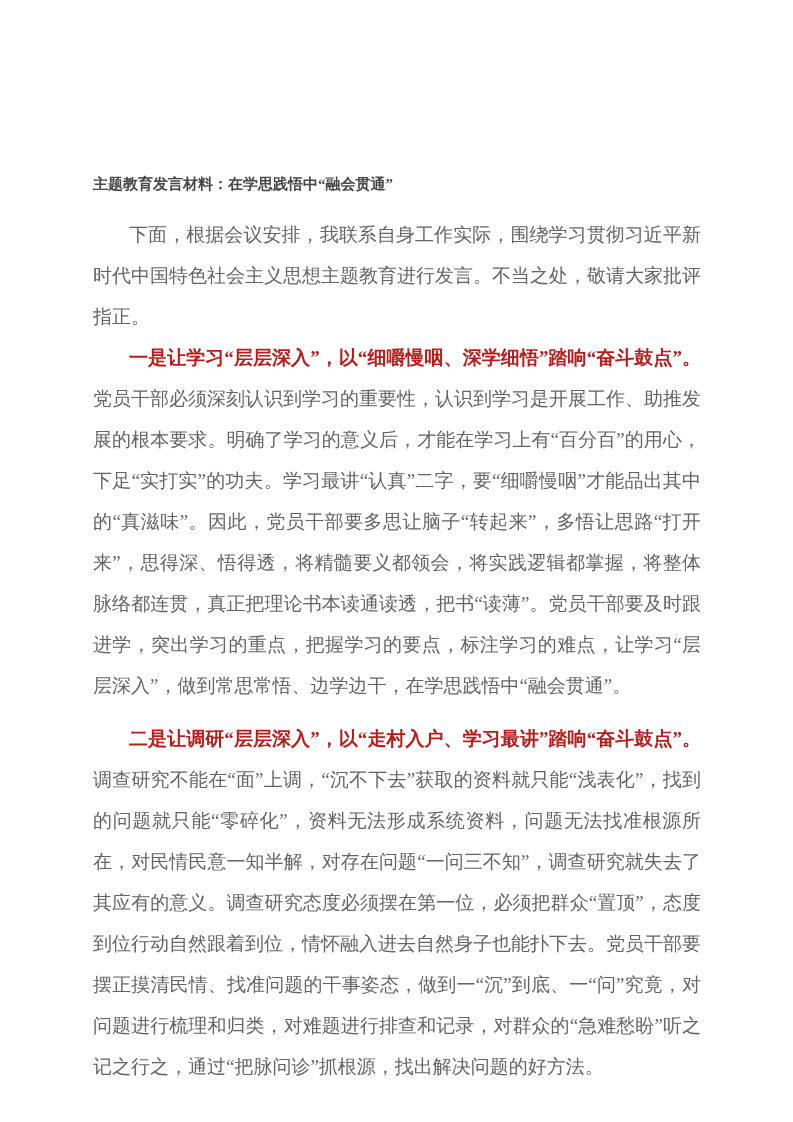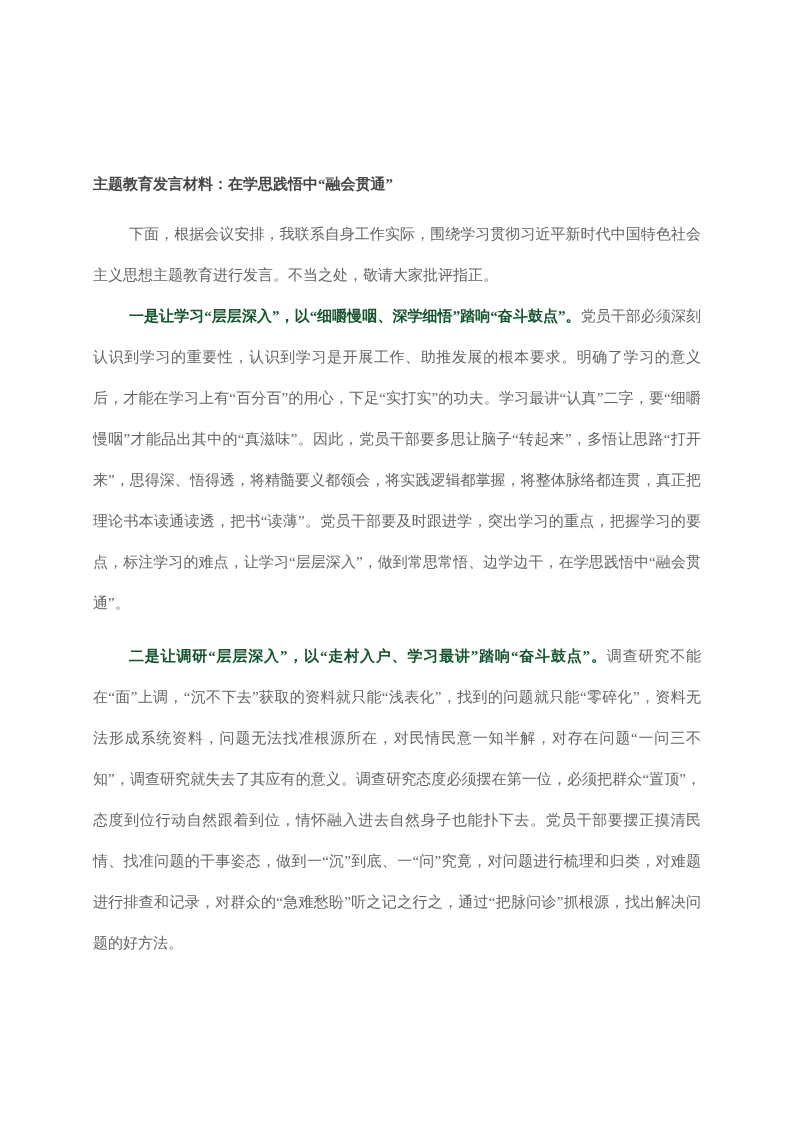--- a/index.html
+++ b/index.html
@@ -23,34 +23,34 @@
   }
   .doc-title {
     font-size: 15px;
     font-weight: 700;
     color: #474747;
     line-height: 41px;
     margin: 0 0 9px 0;
     text-align: left;
   }
   .para {
-    font-size: 15px;
+    font-size: 19px;
     color: #646464;
     line-height: 41px;
     margin: 0;
     text-align: justify;
     text-justify: inter-ideograph;
     text-indent: 36px;
   }
   .para.spaced {
     margin-top: 12px;
   }
   .lead {
     font-weight: 700;
-    color: #14532d;
+    color: #b91c1c;
   }
 </style>
 </head>
 <body>
 
 <div class="page">
   <div class="content">
 
     <h1 class="doc-title">主题教育发言材料：在学思践悟中“融会贯通”</h1>
 

